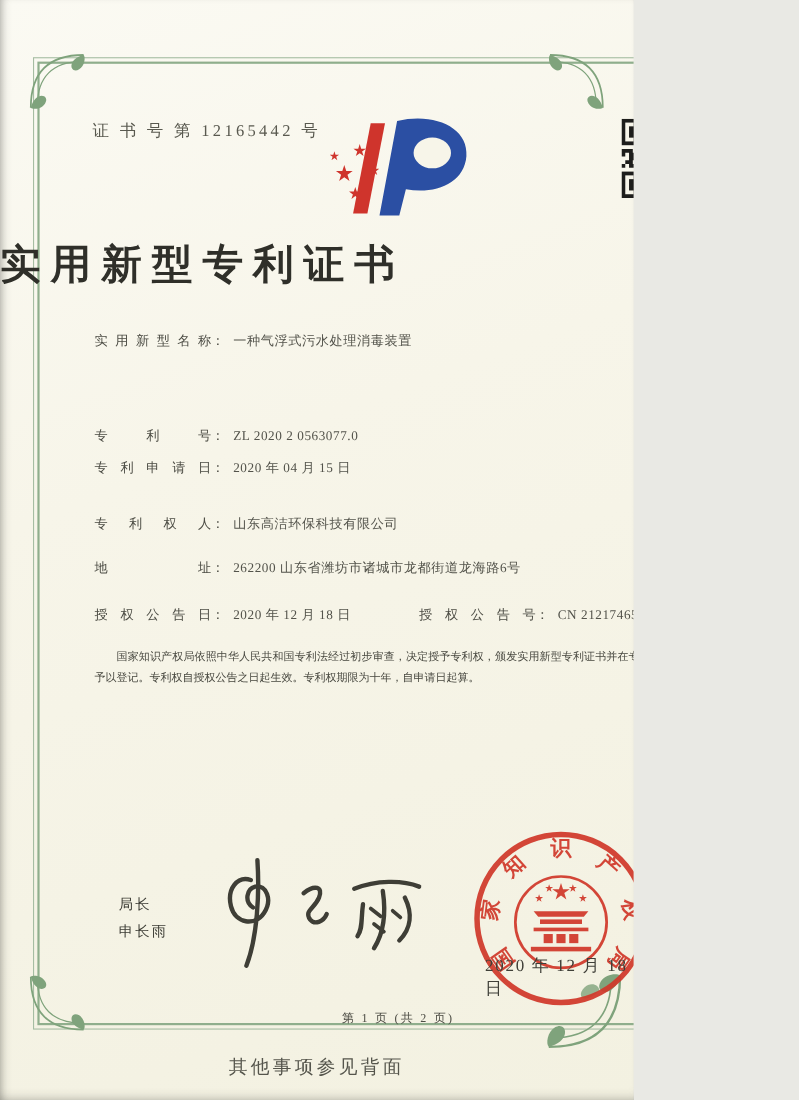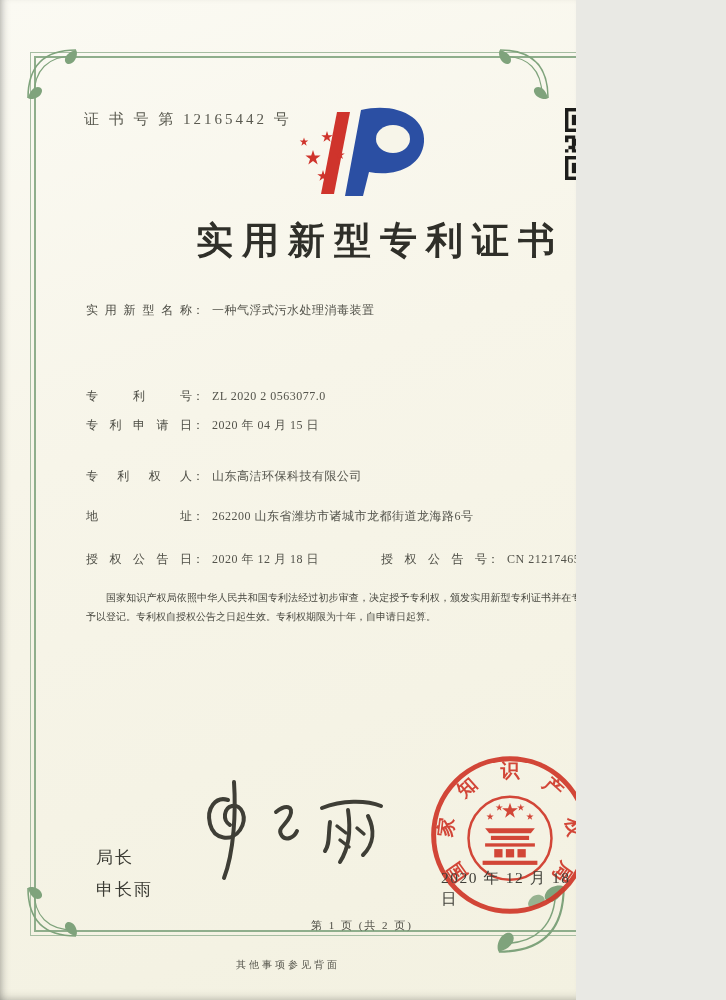--- a/index.html
+++ b/index.html
@@ -13,37 +13,37 @@
   .frame-inner{position:absolute;inset:3px;border:2px solid #8fae8c;}
   .corner{position:absolute;width:56px;height:56px;color:#7fa37c;}
   .corner svg{width:100%;height:100%;}
   .c-tl{left:22px;top:44px;}
   .c-tr{right:22px;top:44px;transform:scaleX(-1);}
   .c-bl{left:22px;bottom:58px;transform:scaleY(-1);}
   .c-br{right:14px;bottom:50px;transform:scale(-1.35,-1.35);}
   .cert-no{position:absolute;left:84px;top:110px;font-size:15px;letter-spacing:3px;color:#59594f;}
   .logo{position:absolute;left:293px;top:100px;width:147px;height:100px;}
   .qr{position:absolute;left:565px;top:108px;width:72px;height:72px;}
-  .title{position:absolute;left:0;right:12px;top:216px;text-align:right;font-size:37px;font-weight:700;
+  .title{position:absolute;left:0;right:0;top:216px;text-align:left;font-size:37px;font-weight:700;
          letter-spacing:9px;color:#2f2f29;}
   .field-row{position:absolute;left:86px;font-size:12px;white-space:nowrap;color:#4c4c44;}
   .lab{display:inline-block;width:106px;text-align:justify;text-align-last:justify;}
   .colon{margin-right:8px;}
   .val{letter-spacing:.5px;color:#53534b;}
   .grant2{margin-left:62px;}
   .paras{position:absolute;left:86px;top:588px;width:546px;font-size:10px;line-height:1.92;
          text-align:justify;color:#47473f;}
   .paras p{margin:0;text-indent:2em;}
-  .director{position:absolute;left:96px;top:810px;font-size:17px;color:#3c3c35;letter-spacing:2px;line-height:1.9;margin-top:32px;}
+  .director{position:absolute;left:108px;top:810px;font-size:13px;color:#3c3c35;letter-spacing:2px;line-height:1.9;}
   .sig{position:absolute;left:190px;top:778px;width:212px;height:104px;}
   .seal{position:absolute;left:427px;top:752px;width:166px;height:166px;opacity:.93;}
   .seal-date{position:absolute;left:441px;top:868px;font-size:15.5px;letter-spacing:1.5px;color:#3f3f38;z-index:3;}
   .page-num{position:absolute;left:30px;width:664px;top:918px;text-align:center;font-size:11px;
             letter-spacing:2px;color:#4c4c44;}
-  .back-note{position:absolute;left:0;right:0;top:958px;text-align:center;font-size:10px;
+  .back-note{position:absolute;left:0;right:0;top:958px;text-align:center;font-size:17px;
              letter-spacing:3px;color:#55554c;}
 </style>
 </head>
 <body>
 
 <div class="page">
 
   <div class="frame">
     <div class="frame-inner"></div>
   </div>

